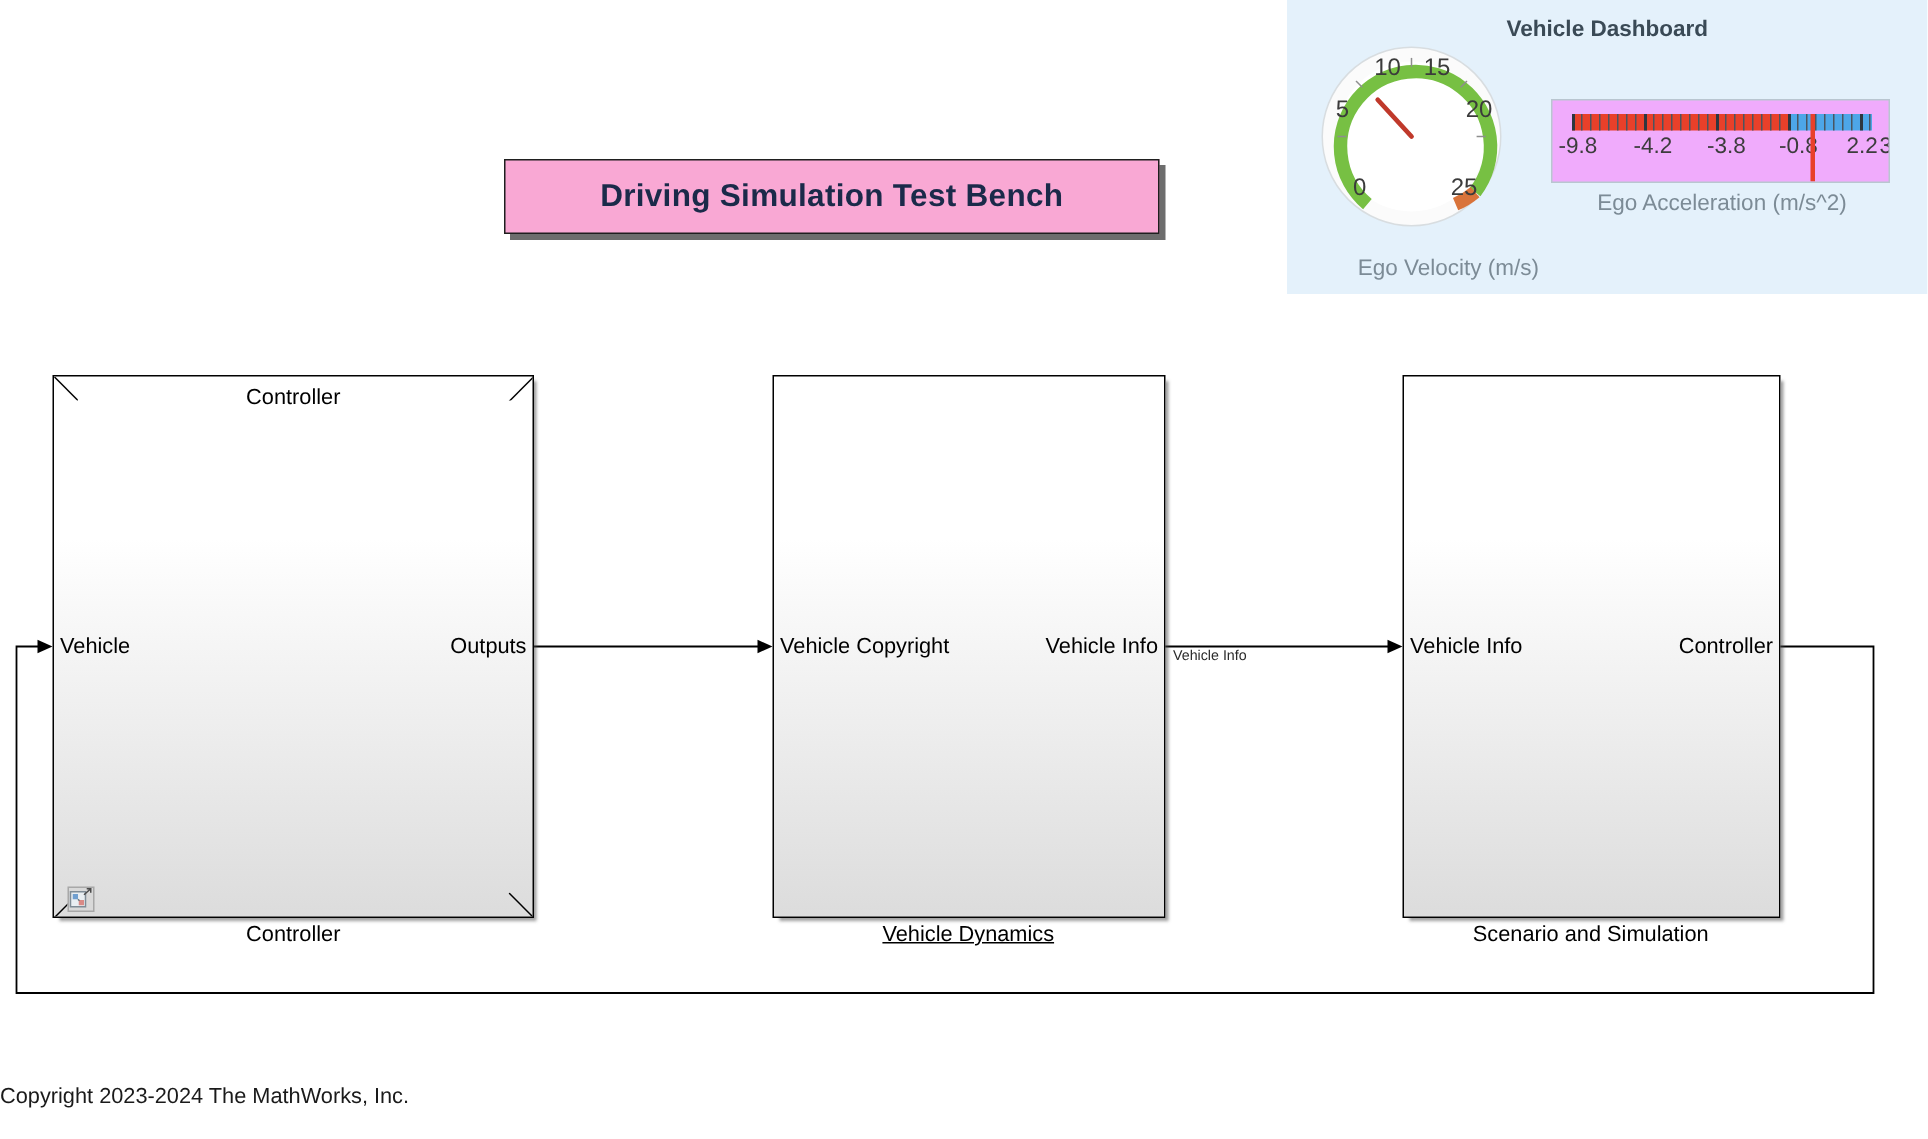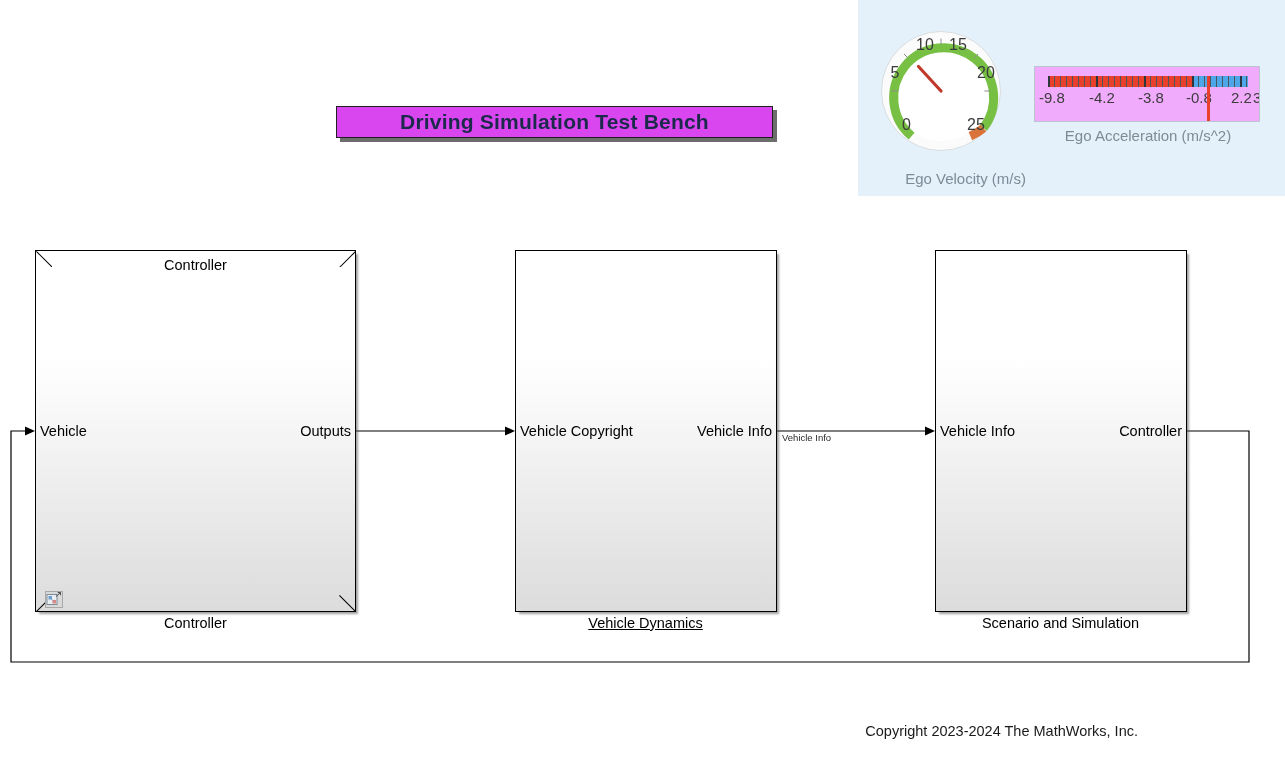--- a/index.html
+++ b/index.html
@@ -130,22 +130,22 @@
     font-size: 15px;
     color: #7c8b96;
   }
 
   
   #title-block {
     position: absolute;
     left: 336px;
     top: 106px;
     width: 437px;
-    height: 32px;
-    background: #d946ef;
+    height: 50px;
+    background: #f9a8d4;
     border: 1px solid #1f1f1f;
     box-shadow: 4px 4px 0 0 rgba(60,60,60,0.75);
     box-sizing: border-box;
     display: flex;
     align-items: center;
     justify-content: center;
   }
   #title-text {
     font-size: 21px;
     font-weight: bold;
@@ -238,30 +238,31 @@
     color: #2b2b2b;
     white-space: nowrap;
   }
 
   
   #copyright {
     position: absolute;
     left: 0;
     top: 723px;
     width: 1138px;
-    text-align: right;
+    text-align: left;
     font-size: 14.5px;
     color: #1a1a1a;
   }
 </style>
 </head>
 <body>
 
 <div id="dashboard-panel">
 
+  <div id="dashboard-title">Vehicle Dashboard</div>
 
   <div id="gauge-wrap">
     <svg width="122" height="122" viewBox="0 0 122 122">
 
       <circle cx="61" cy="61" r="59.5" fill="#fbfbfb" stroke="#d8dde0" stroke-width="1"></circle>
       <circle cx="61" cy="61" r="50" fill="#ffffff" stroke="none"></circle>
 
       <path d="M 31.6 106.1 A 50 50 0 1 1 103.4 98.1" fill="none" stroke="#77c043" stroke-width="9"></path>
 
       <path d="M 103.4 98.1 A 50 50 0 0 1 90.4 106.1" fill="none" stroke="#d9733a" stroke-width="9"></path>

